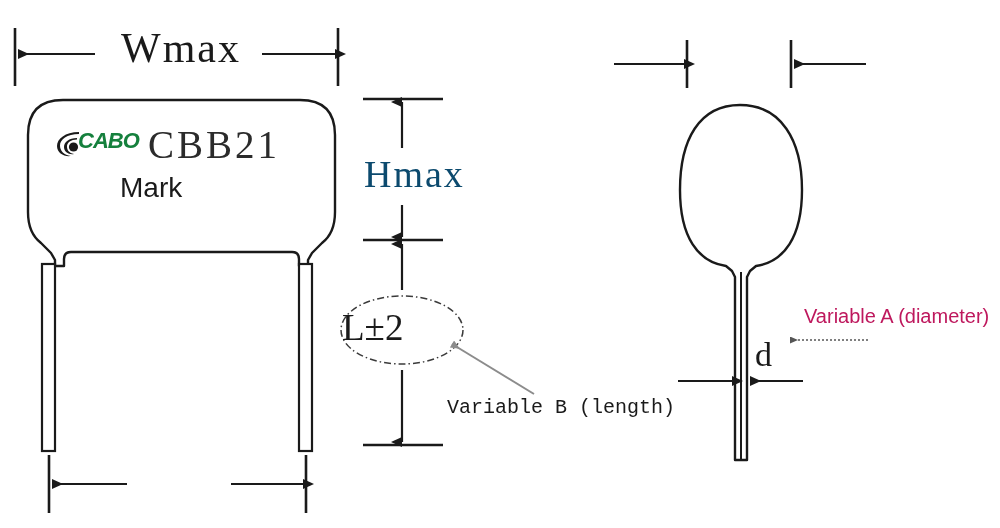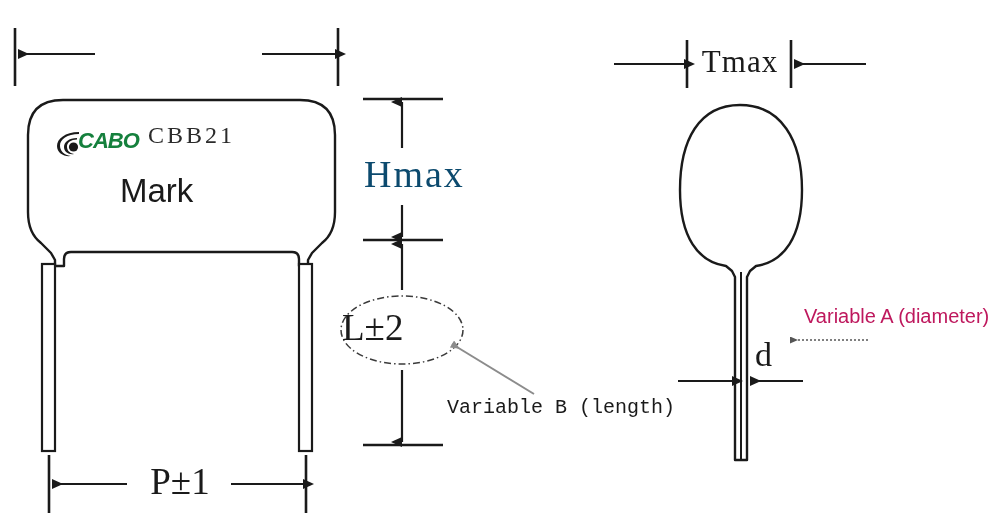--- a/index.html
+++ b/index.html
@@ -148,42 +148,40 @@
 
     <line x1="868" y1="340" x2="790" y2="340" stroke="#555555" stroke-width="1.6" stroke-dasharray="2 2" marker-end="url(#arrowDot)"></line>
   </svg>
 
   <svg width="34" height="30" viewBox="0 0 34 30" style="position:absolute; left:53px; top:129px;">
     <path d="M26 3 C12 3 4 10 4 17 C4 24 11 28 18 27 C11 26 7 22 7 16.5 C7 10.5 14 5 26 5 Z" fill="#1a1a1a"></path>
     <path d="M24 9 C16 9 11 13 11 18 C11 23 16 26 21 25 C16 24 14 21 14 17.5 C14 13.5 18 10.5 24 10.5 Z" fill="#1a1a1a"></path>
     <circle cx="20.5" cy="18" r="4.6" fill="#1a1a1a"></circle>
   </svg>
 
+  <div class="serif-label" style="position:absolute; left:96px; top:24px; width:170px; text-align:center;
+              font-size:42px; color:#1a1a1a; letter-spacing:2px;">Wmax</div>
 
   <div class="sans-label" style="position:absolute; left:78px; top:128px; font-size:22px;
               font-weight:bold; font-style:italic; color:#15803d;
               letter-spacing:-1px;">CABO</div>
 
-  <div class="serif-label" style="position:absolute; left:148px; top:122px; font-size:24px;
+  <div class="serif-label" style="position:absolute; left:148px; top:122px; font-size:39px;
               color:#2b2b2b; letter-spacing:3px;">CBB21</div>
 
-  <div class="sans-label" style="position:absolute; left:120px; top:172px; font-size:33px;
+  <div class="sans-label" style="position:absolute; left:120px; top:172px; font-size:28px;
               color:#1a1a1a;">Mark</div>
 
   <div class="serif-label" style="position:absolute; left:364px; top:152px; width:155px;
               text-align:left; font-size:38px; color:#0c4a6e; letter-spacing:2px;">Hmax</div>
 
   <div class="serif-label" style="position:absolute; left:342px; top:306px; width:120px;
               text-align:left; font-size:37px; color:#1a1a1a;">L±2</div>
 
-  <div class="serif-label" style="position:absolute; left:130px; top:460px; width:100px;
-              text-align:center; font-size:37px; color:#1a1a1a;">P±1</div>
 
-  <div class="serif-label" style="position:absolute; left:692px; top:44px; width:96px;
-              text-align:center; font-size:31px; color:#1a1a1a; letter-spacing:1px;">Tmax</div>
 
   <div class="serif-label" style="position:absolute; left:755px; top:336px; font-size:34px;
               color:#1a1a1a;">d</div>
 
   <div class="sans-label" style="position:absolute; left:447px; top:396px; font-size:20px;
               color:#1a1a1a;font-family:Liberation Mono, monospace;">Variable B (length)</div>
 
   <div class="sans-label" style="position:absolute; left:804px; top:305px; font-size:20px;
               color:#be185d;">Variable A (diameter)</div>
 

